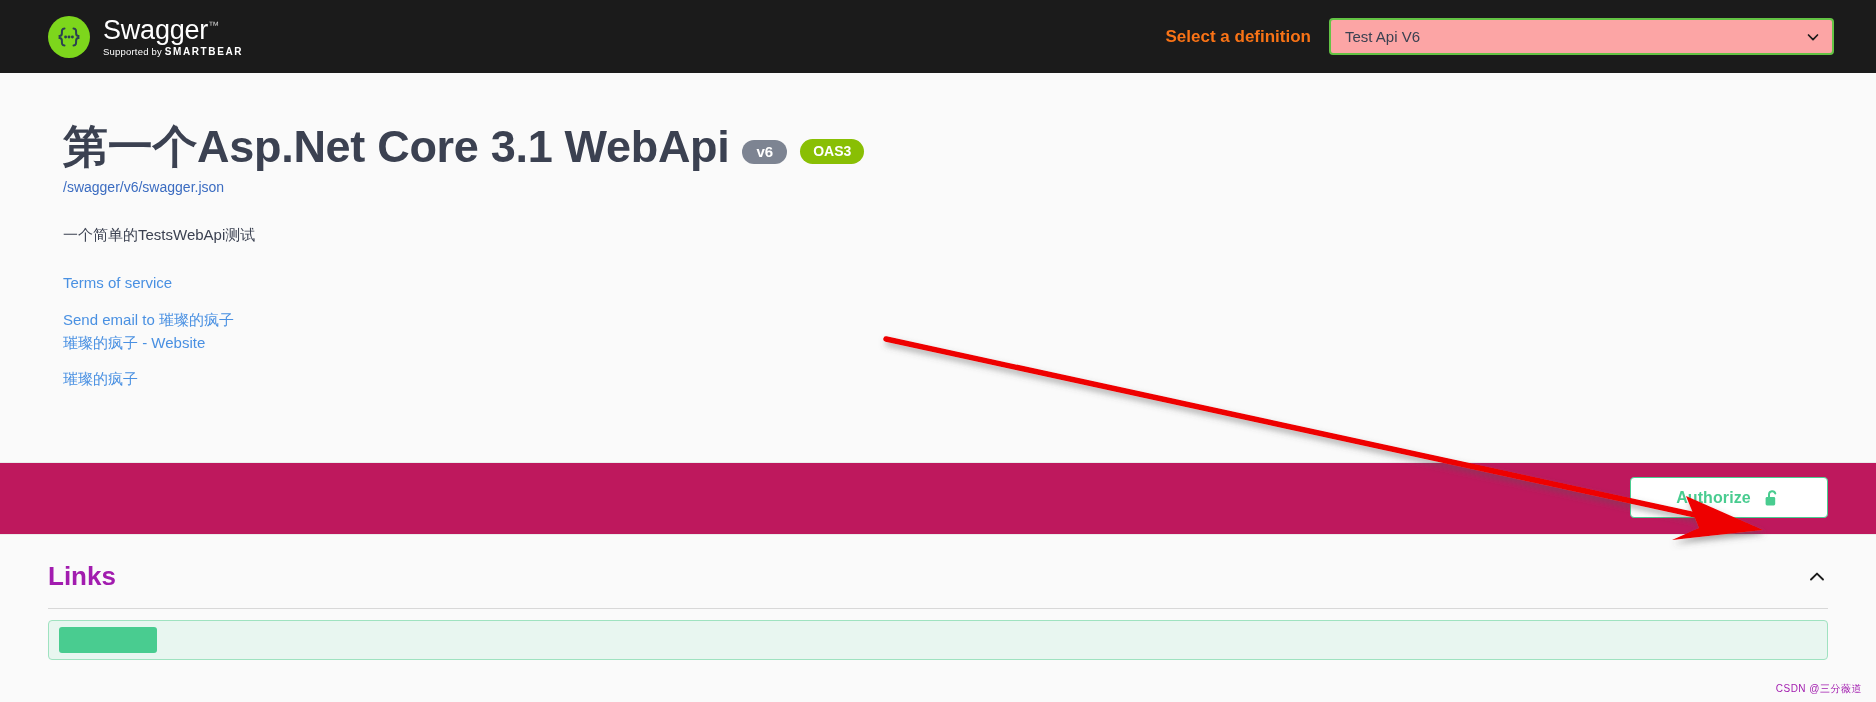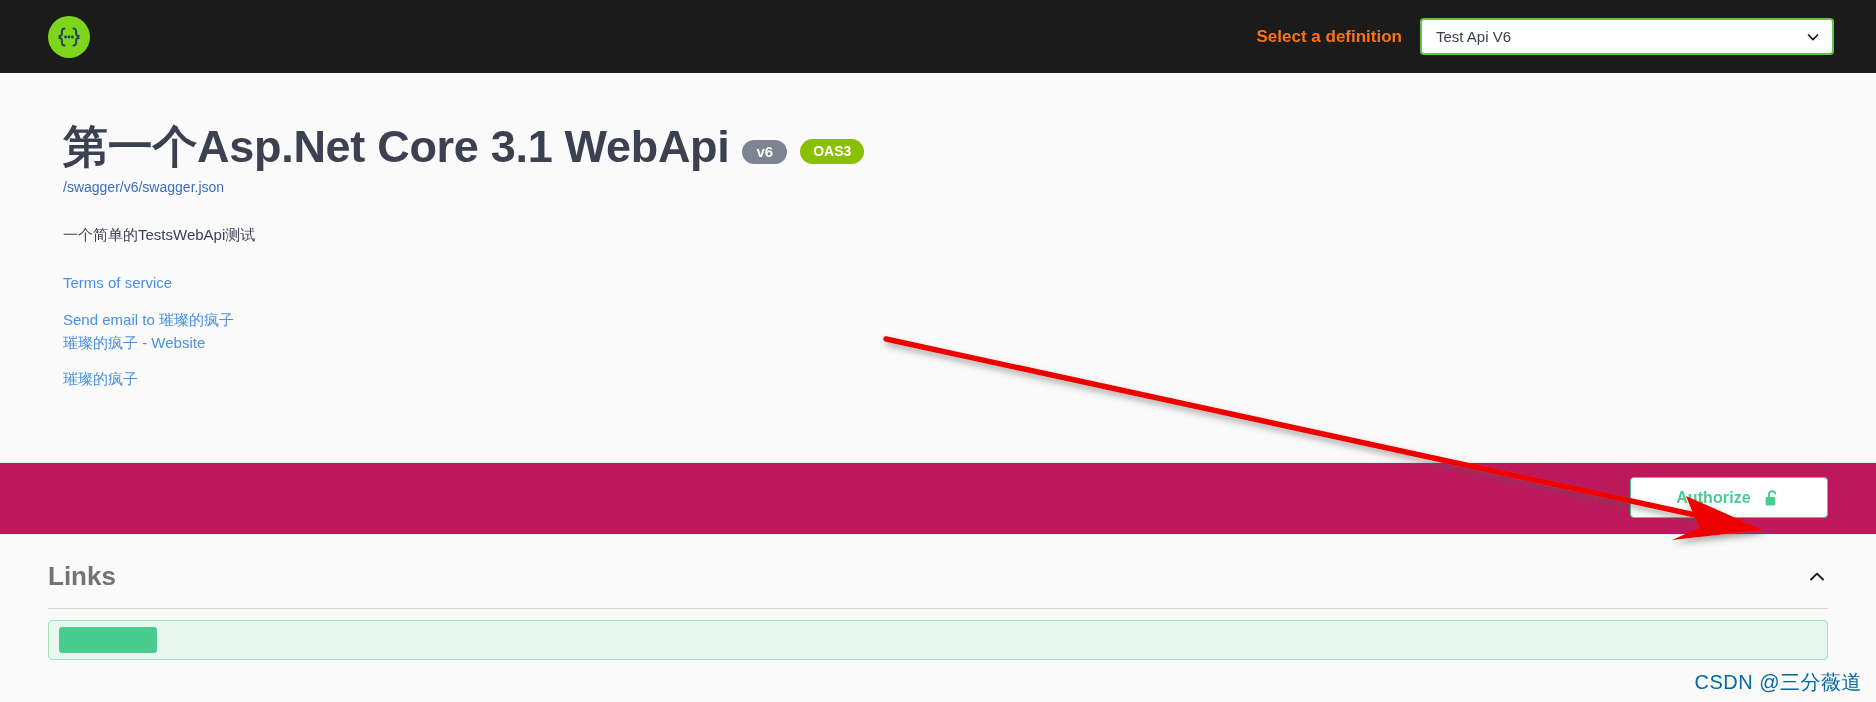--- a/index.html
+++ b/index.html
@@ -76,23 +76,23 @@
     align-items: center;
     gap: 18px;
   }
   .definition-label {
     color: #f97316;
     font-size: 17px;
     font-weight: bold;
     white-space: nowrap;
   }
   .definition-select {
-    width: 414px;
+    width: 505px;
     height: 37px;
-    background: #ffffff;
+    background: #fca5a5;
     border: 2px solid #61affe00;
     border-color: #63c344;
     border-radius: 4px;
     display: flex;
     align-items: center;
     padding: 0 12px 0 14px;
     box-sizing: border-box;
     position: relative;
   }
   .definition-value {
@@ -215,21 +215,21 @@
   }
   .tag-header {
     display: flex;
     align-items: center;
     padding: 0 48px;
     cursor: pointer;
   }
   .tag-title {
     font-size: 26px;
     font-weight: bold;
-    color: #737373;
+    color: #a21caf;
     margin: 0;
   }
   .tag-controls {
     margin-left: auto;
     display: flex;
     align-items: center;
   }
   .chevron-up { width: 22px; height: 22px; display: block; }
 
   .tag-underline {
@@ -263,22 +263,22 @@
     left: 0;
     top: 0;
     width: 1876px;
     height: 702px;
     pointer-events: none;
   }
   .watermark {
     position: absolute;
     right: 14px;
     bottom: 6px;
-    font-size: 20px;
-    color: #0369a1;
+    font-size: 10px;
+    color: #a21caf;
     white-space: nowrap;
     letter-spacing: 0.5px;
   }
   .page {
     position: relative;
     width: 1876px;
     height: 702px;
     overflow: hidden;
   }
 </style>
@@ -290,20 +290,24 @@
   <div class="topbar">
     <div class="brand">
       <div class="brand-mark">
         <svg width="30" height="30" viewBox="0 0 30 30" aria-hidden="true">
           <path d="M10.5 6.5 C7.6 6.5 7.9 9.4 7.9 11.2 C7.9 13.0 7.2 14.0 5.6 14.0 L5.6 16.0 C7.2 16.0 7.9 17.0 7.9 18.8 C7.9 20.6 7.6 23.5 10.5 23.5" fill="none" stroke="#2b4151" stroke-width="2" stroke-linecap="round"></path>
           <path d="M19.5 6.5 C22.4 6.5 22.1 9.4 22.1 11.2 C22.1 13.0 22.8 14.0 24.4 14.0 L24.4 16.0 C22.8 16.0 22.1 17.0 22.1 18.8 C22.1 20.6 22.4 23.5 19.5 23.5" fill="none" stroke="#2b4151" stroke-width="2" stroke-linecap="round"></path>
           <circle cx="11.6" cy="15" r="1.45" fill="#2b4151"></circle>
           <circle cx="15" cy="15" r="1.45" fill="#2b4151"></circle>
           <circle cx="18.4" cy="15" r="1.45" fill="#2b4151"></circle>
         </svg>
+      </div>
+      <div class="brand-words">
+        <div class="brand-name"><span>Swagger</span><span class="tm">™</span></div>
+        <div class="brand-sub"><span>Supported by </span><span class="sb">SMARTBEAR</span></div>
       </div>
     </div>
 
     <div class="topbar-right">
       <span class="definition-label">Select a definition</span>
       <div class="definition-select">
         <span class="definition-value">Test Api V6</span>
         <span class="caret">
           <svg width="14" height="14" viewBox="0 0 14 14" aria-hidden="true">
             <path d="M2.5 5 L7 9.6 L11.5 5" fill="none" stroke="#1b1b1b" stroke-width="1.7" stroke-linecap="round" stroke-linejoin="round"></path>

